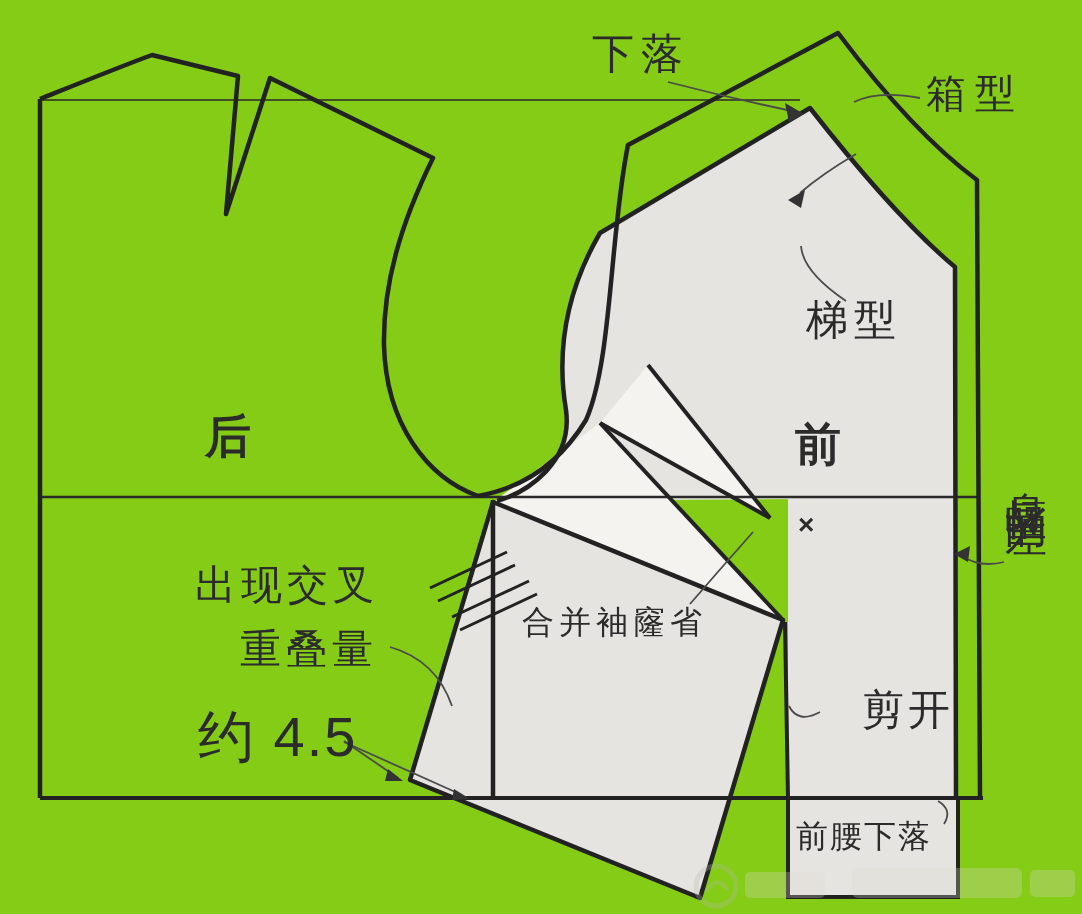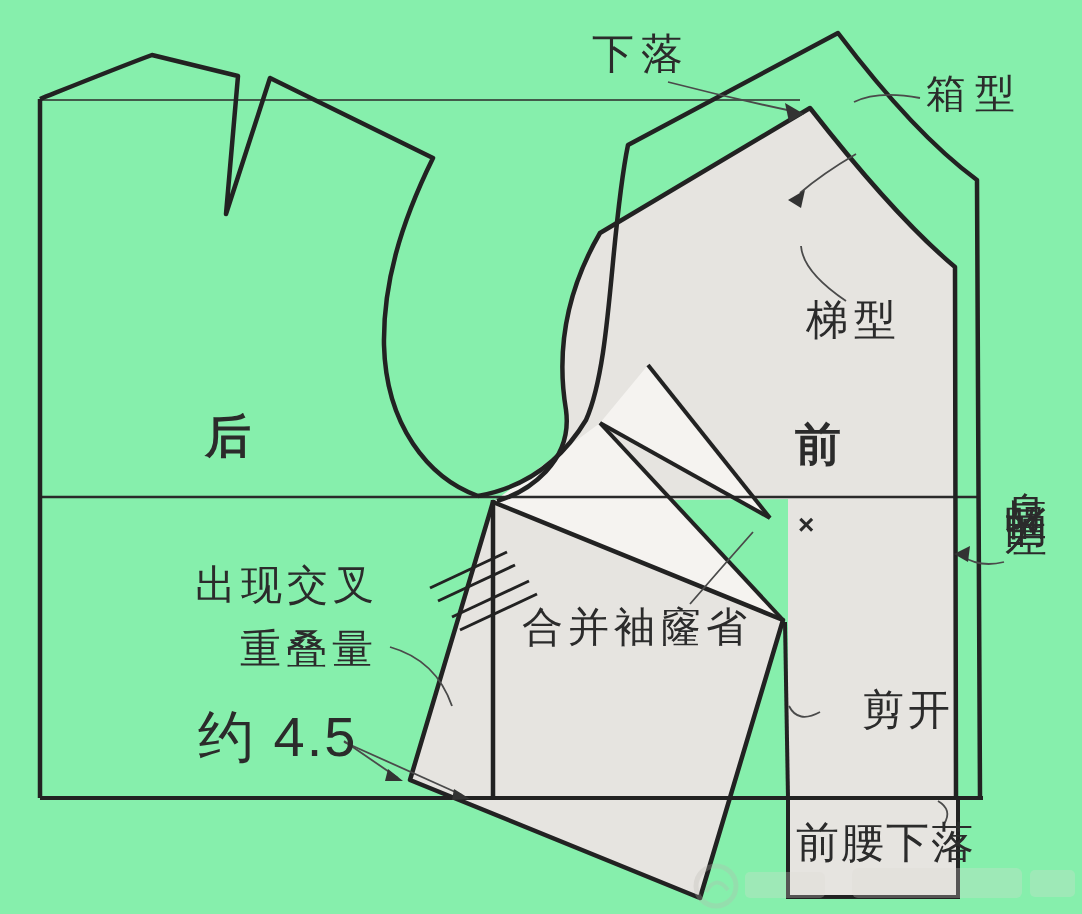--- a/index.html
+++ b/index.html
@@ -1,18 +1,18 @@
 <!DOCTYPE html>
 <html><head>
 <meta charset="utf-8">
 <style>
   html,body{margin:0;padding:0;background:#e9e8e5;}
   #stage{
     position:relative;width:1082px;height:914px;overflow:hidden;
-    background:#86efac;
+    background:#84cc16;
     font-family:"Liberation Sans","DejaVu Sans",sans-serif;
     color:#242424;
   }
   #stage svg{position:absolute;left:0;top:0;}
   .lbl{
     position:absolute;white-space:nowrap;color:#2b2b2b;
     font-weight:500;line-height:1.05;user-select:none;
   }
   .lbl.big{font-weight:700;}
   .vert{
@@ -110,21 +110,21 @@
   <div class="lbl big" style="left:795px;top:420px;font-size:46px;">前</div>
 
   <div class="lbl vert" style="left:1004px;top:458px;font-size:42px;">身幅的差</div>
 
   <div class="lbl" style="left:195px;top:564px;font-size:41px;letter-spacing:5px;">出现交叉</div>
 
   <div class="lbl" style="left:240px;top:628px;font-size:41px;letter-spacing:5px;">重叠量</div>
 
   <div class="lbl" style="left:198px;top:708px;font-size:56px;letter-spacing:2px;">约 4.5</div>
 
-  <div class="lbl" style="left:522px;top:606px;font-size:41px;letter-spacing:5px;">合并袖窿省</div>
+  <div class="lbl" style="left:522px;top:606px;font-size:32px;letter-spacing:5px;">合并袖窿省</div>
 
   <div class="lbl" style="left:822px;top:688px;font-size:42px;letter-spacing:4px;margin-left:40px;">剪开</div>
 
-  <div class="lbl" style="left:796px;top:820px;font-size:43px;letter-spacing:2px;">前腰下落</div>
+  <div class="lbl" style="left:796px;top:820px;font-size:32px;letter-spacing:2px;">前腰下落</div>
 
   <div class="lbl" style="left:798px;top:510px;font-size:28px;font-weight:700;">×</div>
 
 </div>
 
 </body></html>

